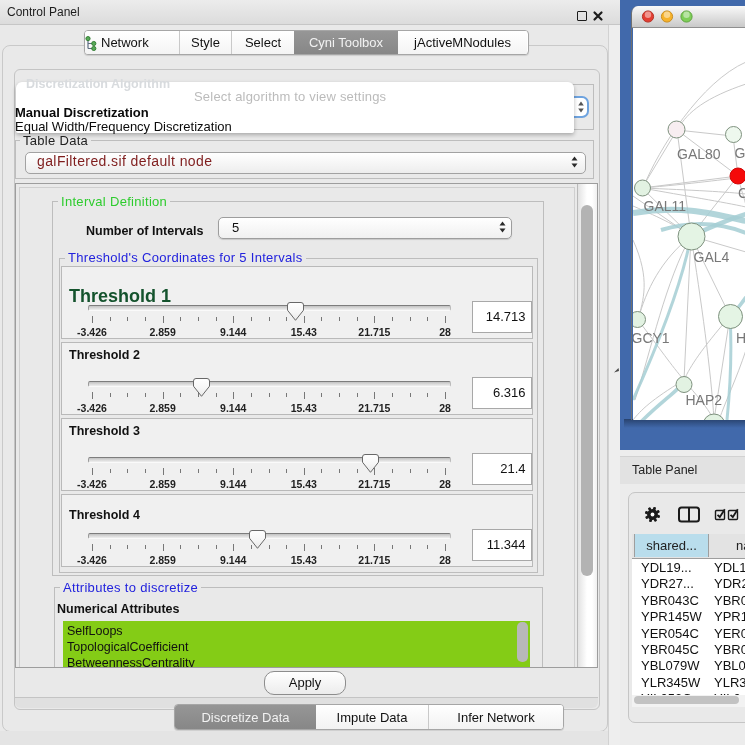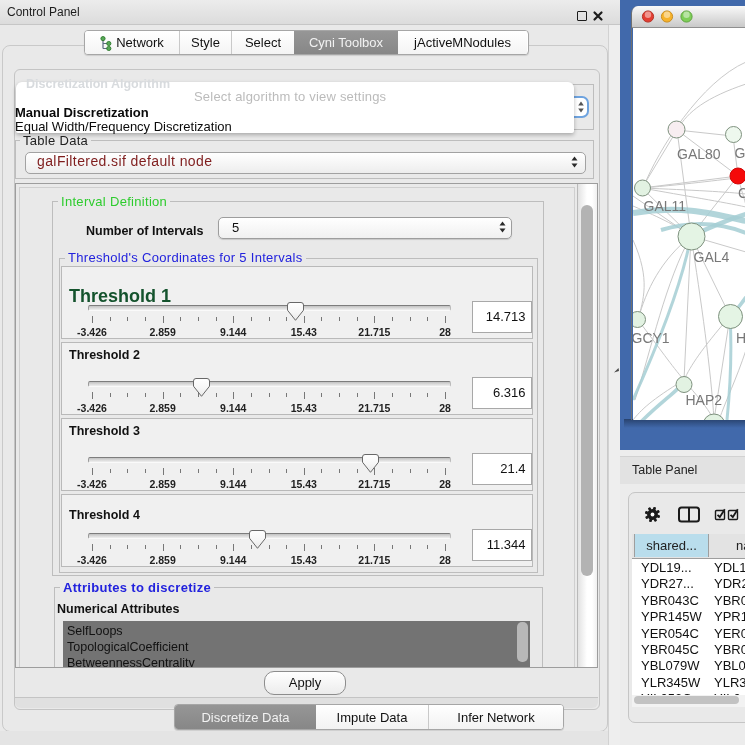--- a/index.html
+++ b/index.html
@@ -25,21 +25,21 @@
 <svg class="abs" style="left:592px;top:10px;" width="12" height="12" viewBox="0 0 12 12">
   <path d="M2.5,2.5 L9.5,9.5 M9.5,2.5 L2.5,9.5" stroke="#1c1c1c" stroke-width="2.2" stroke-linecap="round"></path>
 </svg>
 
 <div class="abs" style="left:2px;top:45px;width:604px;height:685px;background:#e9e9e9;border:1px solid #c9c9c9;border-radius:8px;"></div>
 
 <div class="abs" style="left:14px;top:69px;width:584px;height:639px;background:#e9e9e9;border:1px solid #c4c4c4;border-radius:6px;"></div>
 <div class="abs" style="left:15px;top:697px;width:583px;height:10px;background:#e0e0e0;border-top:1px solid #c4c4c4;border-radius:0 0 6px 6px;"></div>
 
 <div class="abs" style="left:84px;top:30px;width:443px;height:23px;background:#fff;border:1px solid #a6a6a6;border-radius:4px;box-shadow:0 1px 1px rgba(0,0,0,0.12);overflow:hidden;display:flex;font-size:13px;color:#111;">
-  <div style="width:94px;border-right:1px solid #c9c9c9;display:flex;align-items:center;justify-content:center;background:linear-gradient(#fff, #f4f4f4);">
+  <div style="width:94px;border-right:1px solid #c9c9c9;display:flex;align-items:center;justify-content:flex-start;background:linear-gradient(#fff, #f4f4f4);">
     <svg width="12" height="16" viewBox="0 0 12 16" style="margin-right:4px;">
       <path d="M3,5 V13.5 M3,8.5 H7.5 M3,13.5 H7.5" stroke="#5c6b80" stroke-width="1.2" fill="none"></path>
       <circle cx="3" cy="3.6" r="2.1" fill="#57a957" stroke="#2e7a2e" stroke-width="0.9"></circle>
       <circle cx="8.8" cy="8.5" r="2.1" fill="#57a957" stroke="#2e7a2e" stroke-width="0.9"></circle>
       <circle cx="8.8" cy="13.5" r="2.1" fill="#57a957" stroke="#2e7a2e" stroke-width="0.9"></circle>
     </svg>
     <span>Network</span>
   </div>
   <div style="width:51px;border-right:1px solid #c9c9c9;display:flex;align-items:center;justify-content:center;background:linear-gradient(#fff, #f4f4f4);">Style</div>
   <div style="width:62px;display:flex;align-items:center;justify-content:center;background:linear-gradient(#fff, #f4f4f4);">Select</div>
@@ -248,23 +248,23 @@
             <stop offset="0.55" stop-color="#f6f6f6"></stop>
             <stop offset="1" stop-color="#e8e8e8"></stop>
           </linearGradient>
         </defs>
     <path d="M3,0.5 L14,0.5 Q16.5,0.5 16.5,3 L16.5,8.2 L8.5,18.3 L0.5,8.2 L0.5,3 Q0.5,0.5 3,0.5 Z" fill="url(#th4)" stroke="#686868" stroke-width="1"></path>
   </svg>
   <div class="abs" style="left:409.5px;top:34px;width:53px;height:30px;background:#fff;border:1px solid #a8a8a8;font-size:13px;color:#111;text-align:right;line-height:30px;padding-right:5px;">11.344</div>
 </div>
 
   <div class="grp" style="left:38px;top:403px;width:487px;height:120px;"></div>
-  <div class="grptitle" style="left:44px;top:397px;color:#2222dd;font-weight:bold;">Attributes to discretize</div>
+  <div class="grptitle" style="left:44px;top:397px;color:#2222dd;">Attributes to discretize</div>
   <div class="abs" style="left:41px;top:418px;font-size:12.5px;font-weight:bold;color:#111;">Numerical Attributes</div>
-  <div class="abs" style="left:47px;top:437px;width:467px;height:52px;background:#737373;overflow:hidden;">
+  <div class="abs" style="left:47px;top:437px;width:467px;height:52px;background:#84cc16;overflow:hidden;">
     <div style="padding:2px 0 0 4px;font-size:12.5px;color:#111;line-height:16px;">SelfLoops<br>TopologicalCoefficient<br>BetweennessCentrality</div>
   </div>
   <div class="abs" style="left:501px;top:438px;width:11px;height:40px;background:#b8b8b8;border-radius:5px;"></div>
 </div>
 
 <div class="abs" style="left:264px;top:671px;width:80px;height:22px;background:linear-gradient(#ffffff,#ececec);border:1px solid #8d8d8d;border-radius:10px;font-size:13px;color:#111;text-align:center;line-height:21px;">Apply</div>
 
 <div class="abs" style="left:174px;top:704px;width:388px;height:24px;background:#fff;border:1px solid #a6a6a6;border-radius:4px;box-shadow:0 1px 1px rgba(0,0,0,0.12);overflow:hidden;display:flex;font-size:13px;color:#111;">
   <div style="width:141px;display:flex;align-items:center;justify-content:center;background:linear-gradient(#969696,#878787);color:#f2f2f2;">Discretize Data</div>
   <div style="width:112px;border-right:1px solid #c9c9c9;display:flex;align-items:center;justify-content:center;background:linear-gradient(#fff,#f2f2f2);">Impute Data</div>

